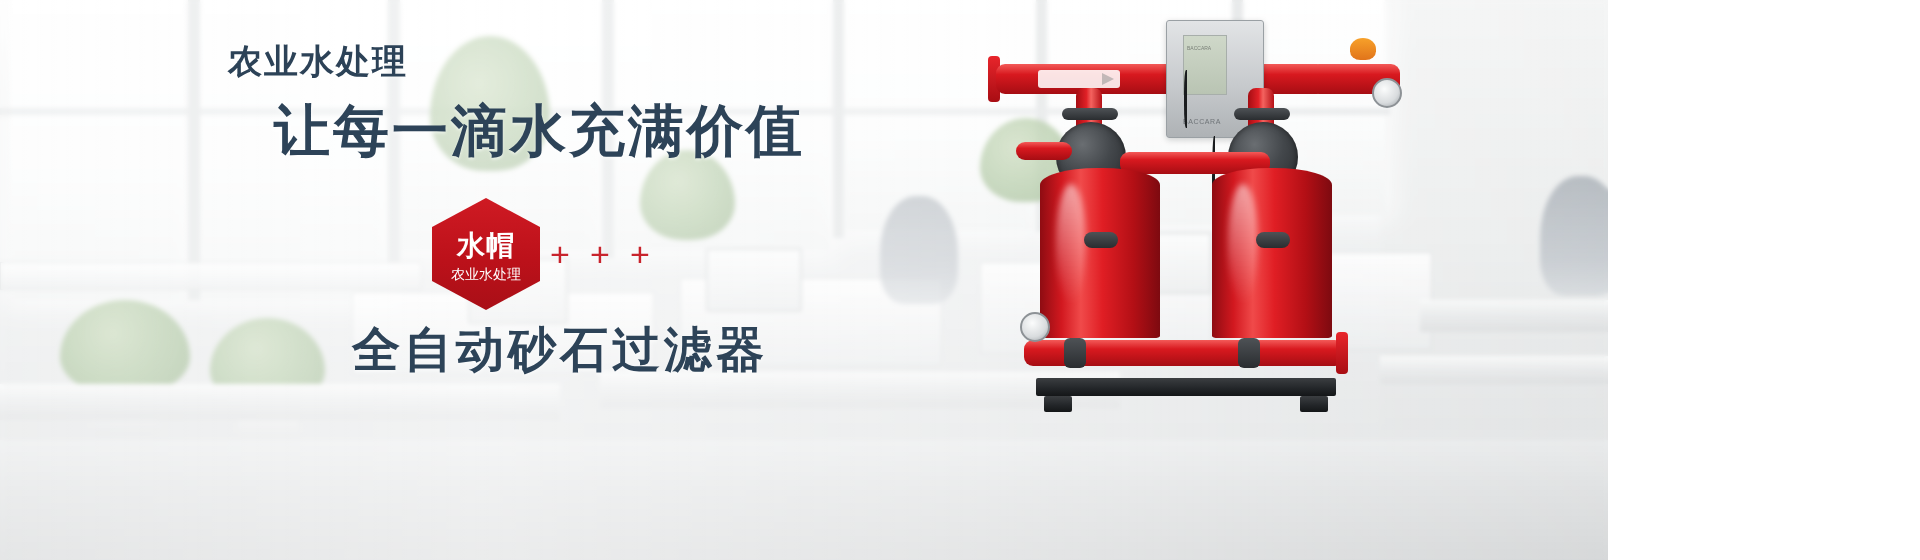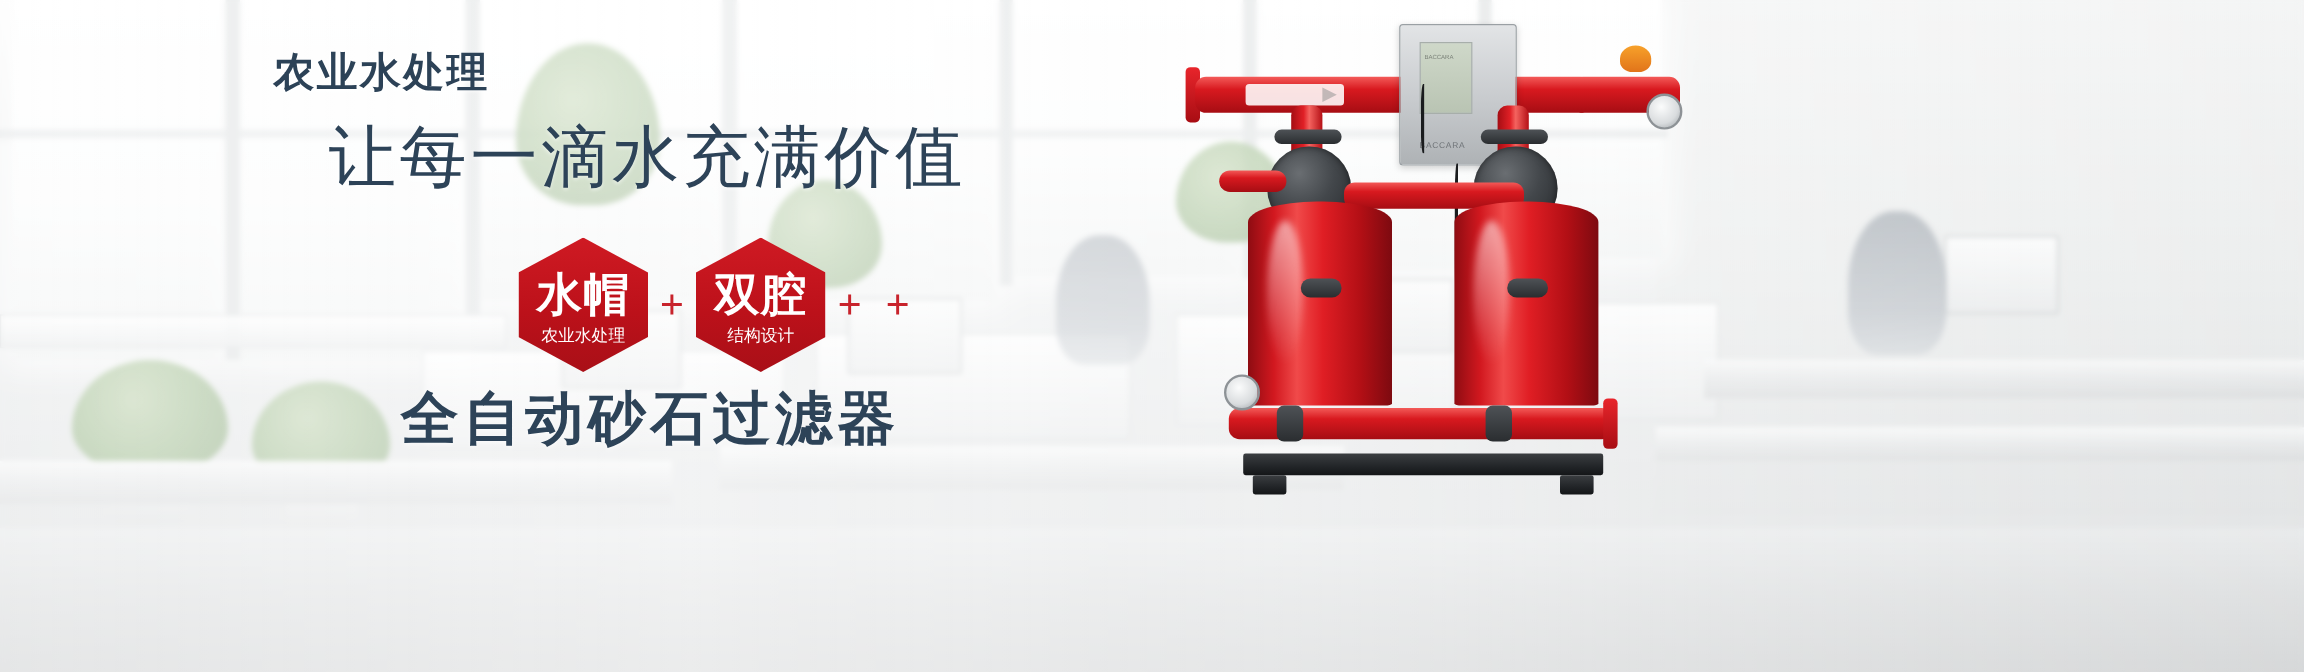--- a/index.html
+++ b/index.html
@@ -6,21 +6,21 @@
     margin: 0;
     padding: 0;
     background: #ffffff;
   }
   body {
     font-family: "Liberation Sans", "DejaVu Sans", sans-serif;
   }
 
   .banner {
     position: relative;
-    width: 1920px;
+    width: 1608px;
     height: 560px;
     overflow: hidden;
     background: #eef0f1;
   }
 
   
   .bg {
     position: absolute;
     inset: 0;
     background:
@@ -125,29 +125,29 @@
     letter-spacing: 2px;
     color: #2c4257;
     line-height: 1;
     text-shadow: 0 1px 2px rgba(255,255,255,0.55);
   }
   .headline {
     position: absolute;
     left: 274px;
     top: 102px;
     font-size: 56px;
-    font-weight: 400;
+    font-weight: 700;
     letter-spacing: 3px;
     color: #2d4358;
     line-height: 1.05;
     text-shadow: 0 2px 3px rgba(255,255,255,0.5);
   }
   .product-line {
     position: absolute;
-    left: 334px;
+    left: 352px;
     top: 325px;
     font-size: 48px;
     font-weight: 700;
     letter-spacing: 4px;
     color: #2d4358;
     line-height: 1.05;
     text-shadow: 0 2px 3px rgba(255,255,255,0.5);
   }
 
   
@@ -167,21 +167,21 @@
     background: linear-gradient(180deg,#cf1a23 0%, #bc111a 55%, #a90f17 100%);
     clip-path: polygon(50% 0%, 100% 26%, 100% 74%, 50% 100%, 0% 74%, 0% 26%);
     display: flex;
     flex-direction: column;
     align-items: center;
     justify-content: center;
     color: #ffffff;
     text-align: center;
   }
   .hex-title {
-    font-size: 38px;
+    font-size: 28px;
     font-weight: 700;
     line-height: 1;
     letter-spacing: 1px;
     margin-top: 4px;
   }
   .hex-sub {
     font-size: 14px;
     font-weight: 400;
     line-height: 1;
     margin-top: 7px;
@@ -378,24 +378,20 @@
 
   <div class="features">
 
     <div class="hex">
       <div class="hex-title">水帽</div>
       <div class="hex-sub">农业水处理</div>
     </div>
 
     <div class="plus">+</div>
 
-    <div class="hex">
-      <div class="hex-title">双腔</div>
-      <div class="hex-sub">结构设计</div>
-    </div>
 
     <div class="plus">+</div>
 
 
     <div class="plus">+</div>
 
   </div>
 
   <div class="product">
 

